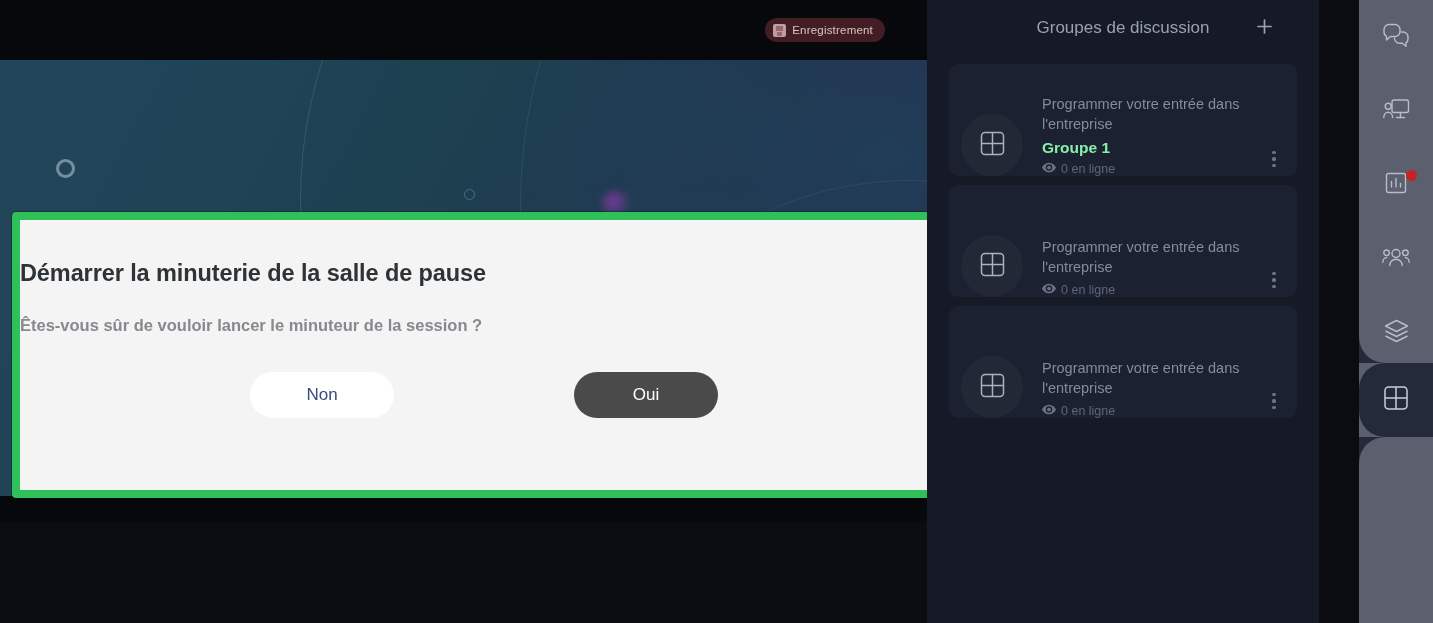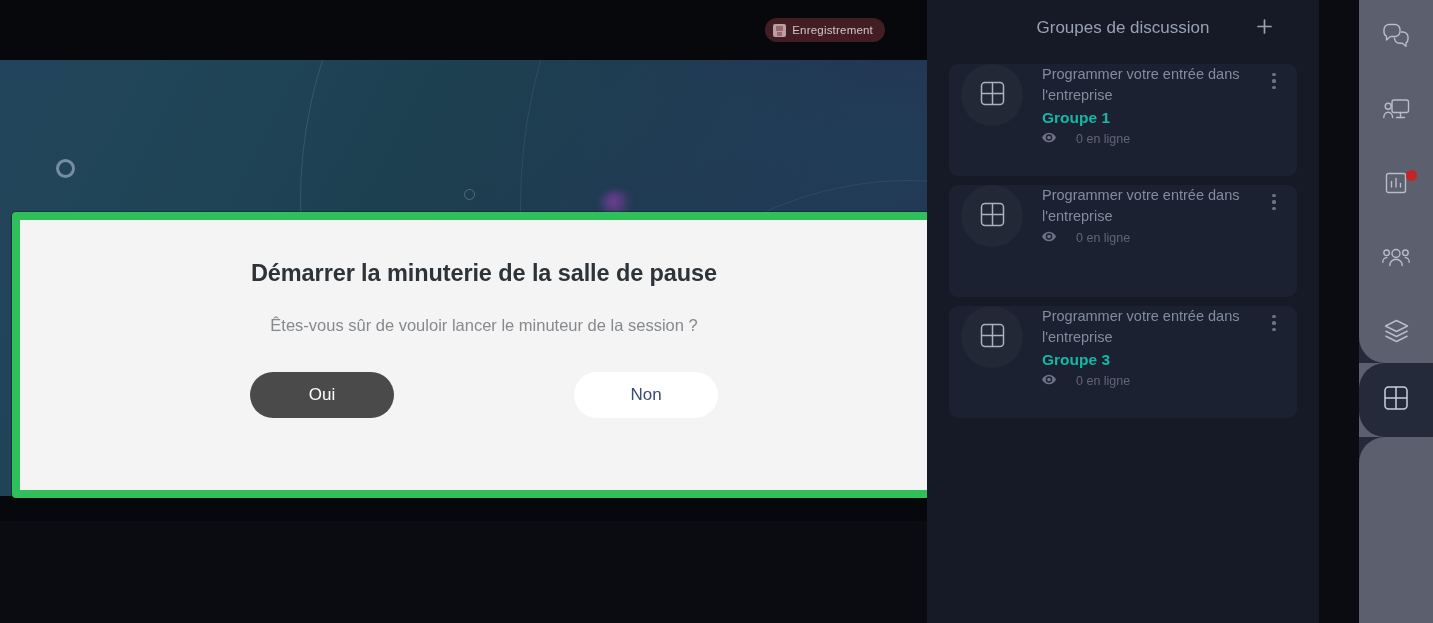--- a/index.html
+++ b/index.html
@@ -137,37 +137,38 @@
     border: 8px solid #2fc05a;
     border-radius: 4px;
     background: #f4f4f4;
     box-shadow: 0 0 0 1px rgba(0,0,0,.25);
   }
   .modal {
     width: 100%; height: 100%;
     background: #f4f4f4;
     display: flex;
     flex-direction: column;
-    align-items: center;
+    align-items: flex-start;
     padding-top: 40px;
   }
   .modal-title {
     font-size: 23.5px;
     font-weight: 700;
     color: #2e3338;
     letter-spacing: -.1px;
     text-align: center;
   }
   .modal-body {
     margin-top: 25px;
     font-size: 16.5px;
     line-height: 1.62;
     color: #86898e;
     text-align: center;
     max-width: 860px;
+    font-weight: bold;
   }
   .modal-actions {
     margin-top: 33px;
     width: 100%;
     display: flex;
     justify-content: center;
     gap: 180px;
   }
   .btn {
     min-width: 144px;
@@ -222,21 +223,21 @@
     display: flex;
     flex-direction: column;
     gap: 9px;
   }
   .group-card {
     position: relative;
     background: #1b2130;
     border-radius: 9px;
     height: 112px;
     display: flex;
-    align-items: flex-start;
+    align-items: flex-end;
     padding: 0 10px 0 6px;
     cursor: pointer;
   }
   .gc-avatar {
     flex: 0 0 auto;
     width: 62px; height: 62px;
     border-radius: 50%;
     background: rgba(255,255,255,.035);
     display: flex; align-items: center; justify-content: center;
     margin-left: 6px;
@@ -250,29 +251,29 @@
     overflow: hidden;
   }
   .gc-sub {
     font-size: 14.5px;
     line-height: 1.42;
     color: #838c9e;
     font-weight: 400;
   }
   .gc-name {
     font-size: 15.5px;
-    color: #14b8a6;
+    color: #86efac;
     font-weight: 700;
     margin-top: 3px;
   }
   .gc-online {
     margin-top: 4px;
     display: flex;
     align-items: center;
-    gap: 20px;
+    gap: 5px;
     font-size: 12.5px;
     color: #5e6678;
   }
   .gc-menu {
     flex: 0 0 auto;
     width: 22px; height: 34px;
     display: flex;
     flex-direction: column;
     align-items: center;
     justify-content: center;
@@ -382,22 +383,22 @@
 
     <div class="stage-bottombar"></div>
 
     <div class="modal-wrap">
       <div class="modal">
         <div class="modal-title">Démarrer la minuterie de la salle de pause</div>
         <div class="modal-body">
           <div>Êtes-vous sûr de vouloir lancer le minuteur de la session ?</div>
         </div>
         <div class="modal-actions">
+          <button class="btn btn-no">Non</button>
           <button class="btn btn-yes">Oui</button>
-          <button class="btn btn-no">Non</button>
         </div>
       </div>
     </div>
 
   </div>
 
   <div class="sidebar">
     <div class="sb-header">
       <div class="sb-title">Groupes de discussion</div>
       <div class="sb-add">
@@ -472,21 +473,20 @@
         <div class="gc-avatar">
           <span>
             <svg width="27" height="27" viewBox="0 0 27 27" fill="none" stroke="#aab1c0" stroke-width="1.5">
               <rect x="2.5" y="2.5" width="22" height="22" rx="3.5"></rect>
               <path d="M13.5 2.5v22M2.5 13.5h22"></path>
             </svg>
           </span>
         </div>
         <div class="gc-text">
           <div class="gc-sub">Programmer votre entrée dans l'entreprise</div>
-          <div class="gc-name">Groupe 3</div>
           <div class="gc-online">
             <span>
               <svg width="14" height="11" viewBox="0 0 16 11" fill="#6b7384">
                 <path d="M8 0C4.2 0 1.2 2.6 0 5.5 1.2 8.4 4.2 11 8 11s6.8-2.6 8-5.5C14.8 2.6 11.8 0 8 0zm0 9.2A3.7 3.7 0 1 1 8 1.8a3.7 3.7 0 0 1 0 7.4z"></path>
                 <circle cx="8" cy="5.5" r="2.1"></circle>
               </svg>
             </span>
             <span>0 en ligne</span>
           </div>
         </div>

